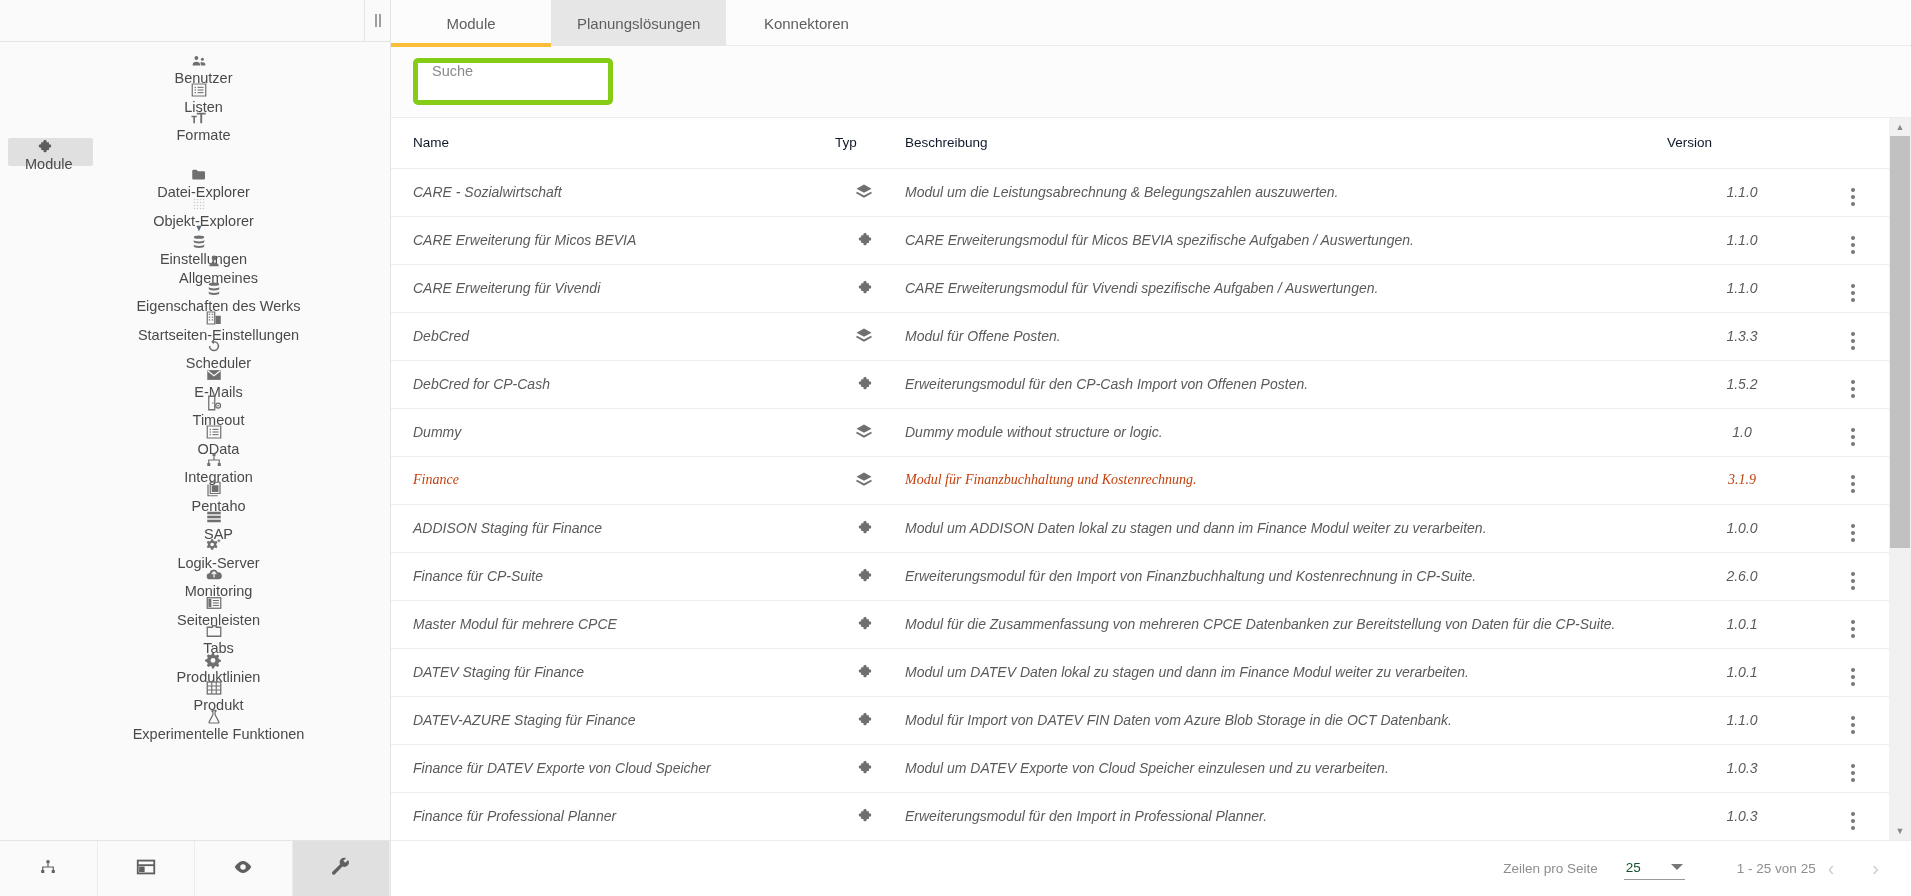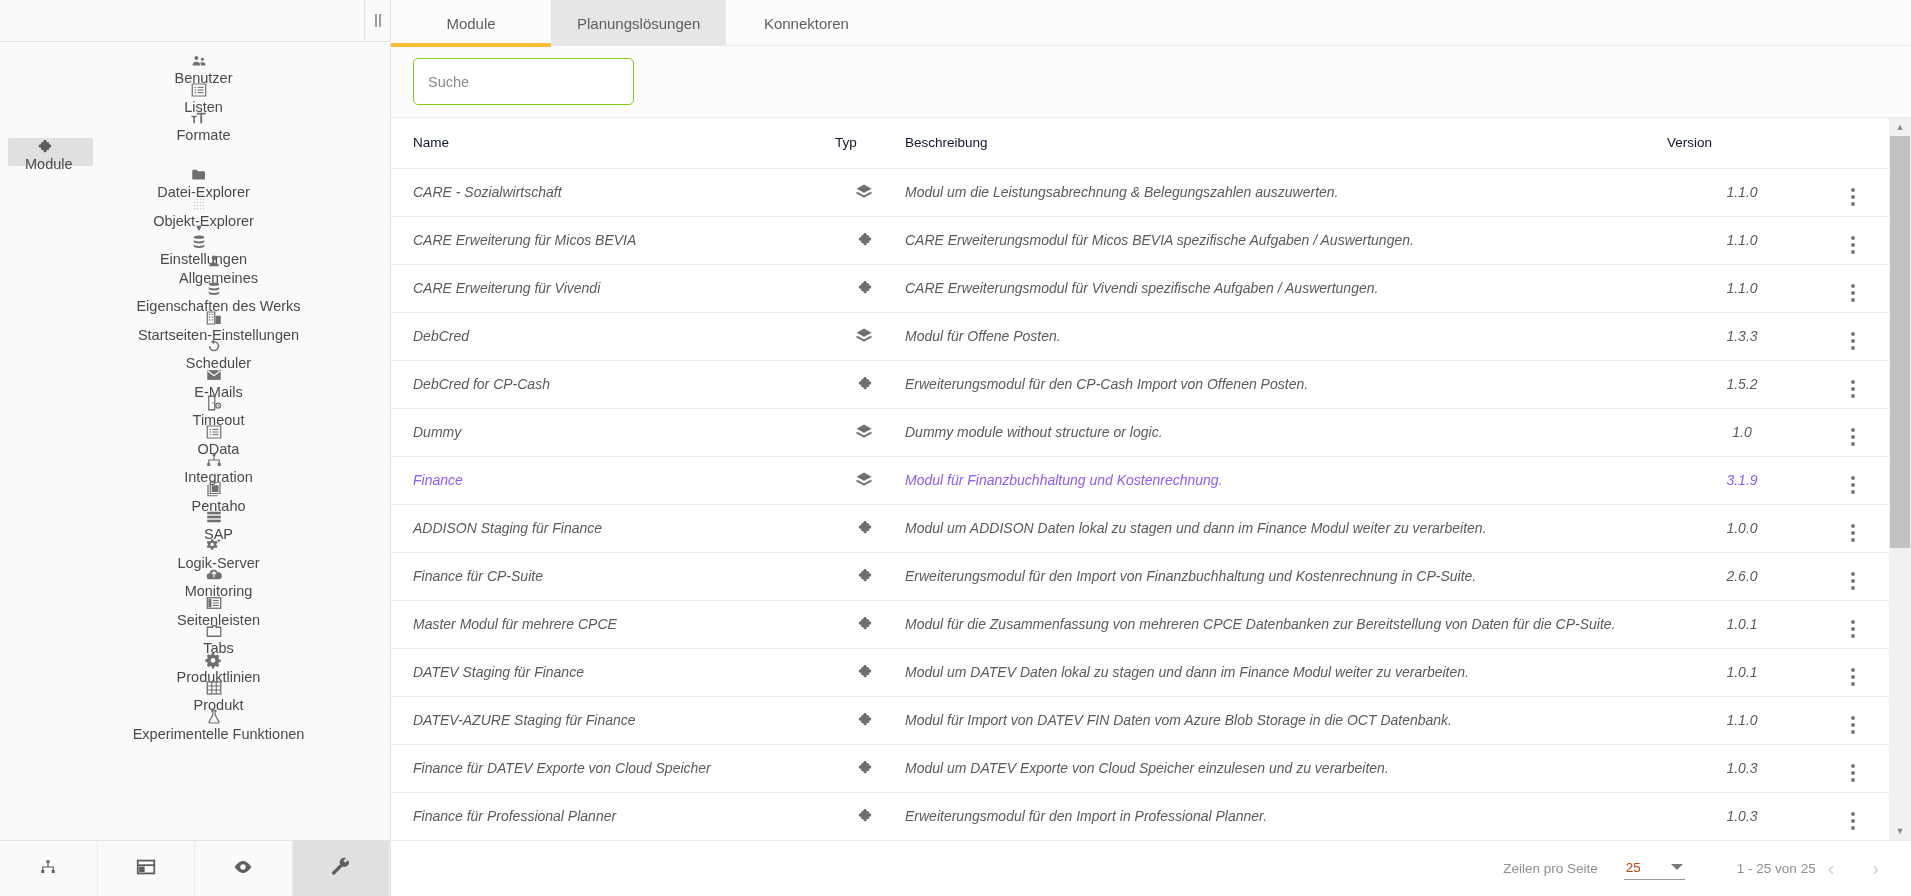--- a/index.html
+++ b/index.html
@@ -110,24 +110,24 @@
     height: 4px; background: #fbbd3a;
   }
   .searchzone {
     height: 72px;
     background: #fcfcfc;
     display: flex; align-items: center;
     padding-left: 22px;
     border-bottom: 1px solid #ededed;
   }
   .searchbox {
-    width: 221px; height: 47px;
-    border: 1px solid #84cc16; border-radius: 5px;
+    width: 200px; height: 47px;
+    border: 5px solid #84cc16; border-radius: 5px;
     background: #ffffff;
-    display: flex; align-items: center;
+    display: flex; align-items: flex-start;
     padding: 0 14px;
   }
   .searchbox input {
     border: 0; outline: none; width: 100%;
     font-size: 14.5px; font-family: "Liberation Sans", sans-serif;
     color: #4a4a4a; background: transparent;
   }
   .searchbox input::placeholder { color: #8a8a8a; }
 
   .table-wrap {
@@ -162,21 +162,21 @@
     white-space: nowrap;
     overflow: hidden;
   }
   .c-name  { width: 440px; padding-left: 22px !important; }
   .c-typ   { width: 66px; text-align: center; }
   .c-desc  { padding-left: 8px !important; }
   .c-ver   { width: 150px; text-align: center; }
   .c-menu  { width: 72px; text-align: center; }
   th.c-typ { text-align: left; padding-left: 4px !important; }
   th.c-ver { text-align: center; }
-  tr.row.green td { color: #8b5cf6; }
+  tr.row.green td { color: #c2410c; font-family: Liberation Serif, serif; }
   .typ-icon { display: inline-flex; color: #6f6f6f; vertical-align: middle; }
   tr.row.green .typ-icon { color: #6f6f6f; }
   .kebab { display: inline-flex; flex-direction: column; gap: 3px; cursor: pointer; }
   .kebab i { width: 4px; height: 4px; border-radius: 50%; background: #767676; display: block; }
 
   
   .vscroll {
     position: absolute; top: 0; right: 0; width: 22px; bottom: 0;
     background: #f1f1f1;
     display: flex; flex-direction: column; align-items: center;
@@ -193,21 +193,21 @@
     display: flex; align-items: center; justify-content: flex-end;
     padding-right: 26px;
     font-size: 13.5px; color: #8e8e8e;
     gap: 12px;
   }
   .f-label { margin-right: 14px; }
   .f-select {
     display: flex; align-items: center; gap: 30px;
     border-bottom: 1px solid #9a9a9a;
     padding: 2px 2px 4px 2px;
-    cursor: pointer; color: #c2410c;
+    cursor: pointer; color: #14532d;
     margin-right: 40px;
   }
   .f-select .caret { width: 0; height: 0; border-left: 6px solid transparent; border-right: 6px solid transparent; border-top: 6px solid #777; }
   .f-range { }
   .f-nav { display: flex; gap: 38px; padding-right: 6px; }
   .f-nav span { color: #cfcfcf; font-size: 20px; cursor: pointer; }
 </style>
 </head>
 <body>
 

